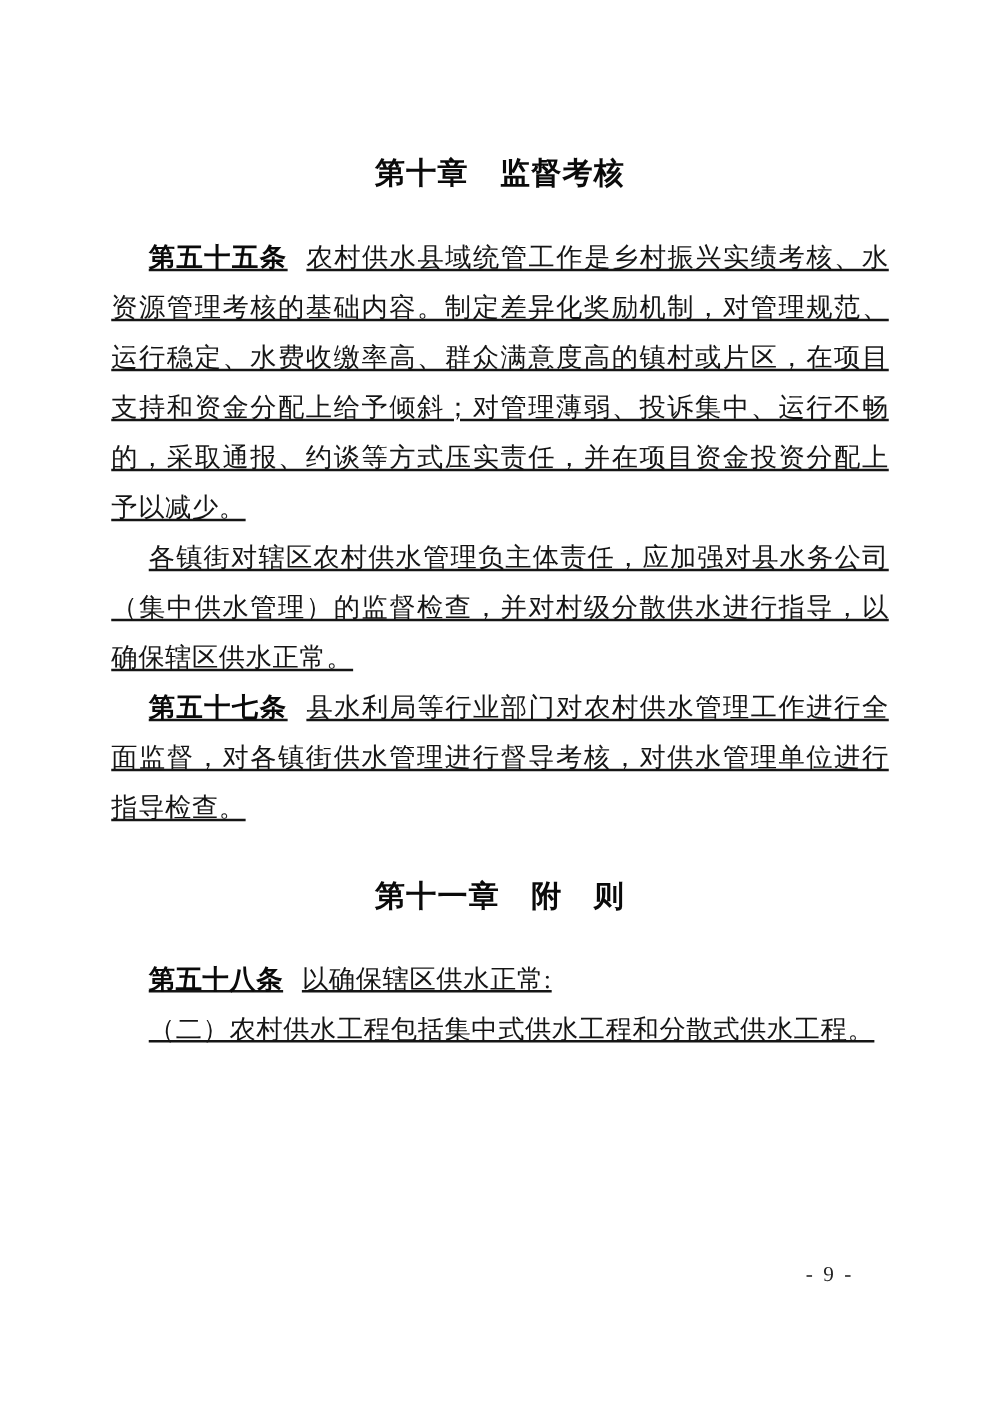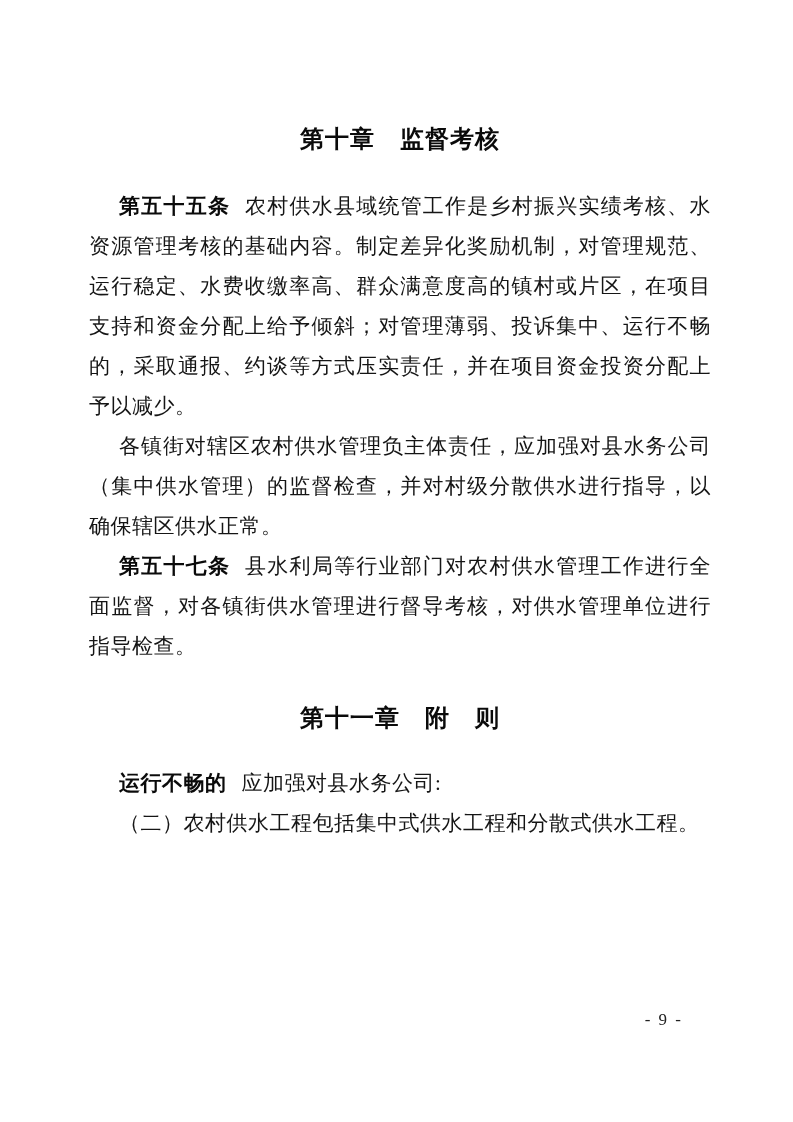--- a/index.html
+++ b/index.html
@@ -40,20 +40,21 @@
   .para {
     font-family: "Liberation Serif", "DejaVu Serif", serif;
     font-size: 21px;
     line-height: 40px;
     letter-spacing: 0.5px;
     text-align: justify;
     text-justify: inter-character;
     text-indent: 30px;
     margin: 0;
     color: #151515;
+    text-decoration: underline;
   }
   .para-after-heading-1 {
     margin-top: 29px;
   }
   .para-after-heading-2 {
     margin-top: 27px;
   }
   .lead {
     font-weight: 700;
     margin-right: 15px;
@@ -78,21 +79,21 @@
     <h1 class="chapter chapter-first">第十章　监督考核</h1>
 
     <p class="para para-after-heading-1"><span class="lead">第五十五条</span><span>农村供水县域统管工作是乡村振兴实绩考核、水资源管理考核的基础内容。制定差异化奖励机制，对管理规范、运行稳定、水费收缴率高、群众满意度高的镇村或片区，在项目支持和资金分配上给予倾斜；对管理薄弱、投诉集中、运行不畅的，采取通报、约谈等方式压实责任，并在项目资金投资分配上予以减少。</span></p>
 
     <p class="para"><span>各镇街对辖区农村供水管理负主体责任，应加强对县水务公司（集中供水管理）的监督检查，并对村级分散供水进行指导，以确保辖区供水正常。</span></p>
 
     <p class="para"><span class="lead">第五十七条</span><span>县水利局等行业部门对农村供水管理工作进行全面监督，对各镇街供水管理进行督导考核，对供水管理单位进行指导检查。</span></p>
 
     <h1 class="chapter chapter-second">第十一章　附　则</h1>
 
-    <p class="para para-after-heading-2"><span class="lead">运行不畅的</span><span>应加强对县水务公司:</span></p>
+    <p class="para para-after-heading-2"><span class="lead">第五十八条</span><span>以确保辖区供水正常:</span></p>
 
 
     <p class="para"><span>（二）农村供水工程包括集中式供水工程和分散式供水工程。</span></p>
 
   </div>
 
   <div class="page-number">- 9 -</div>
 </div>
 
 </body></html>

